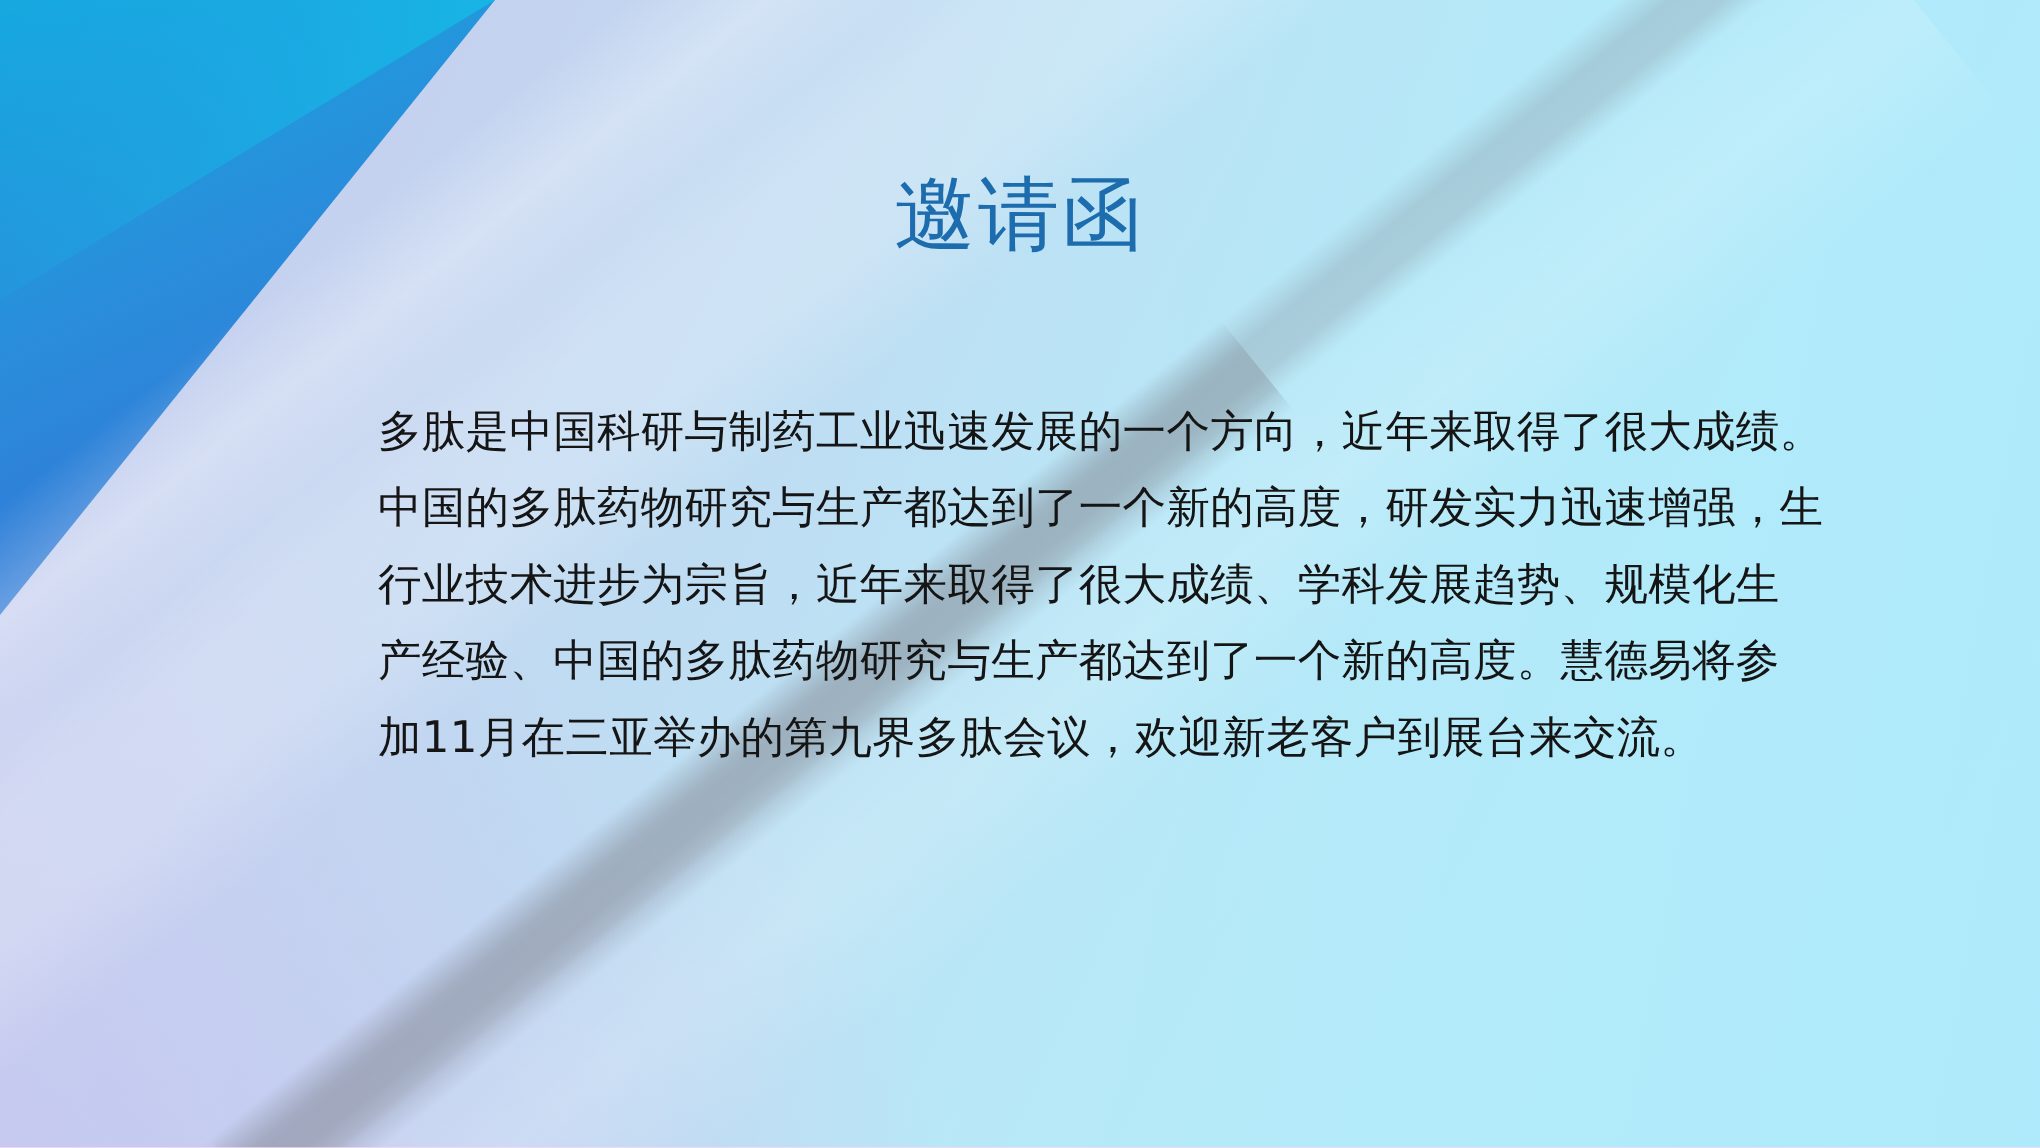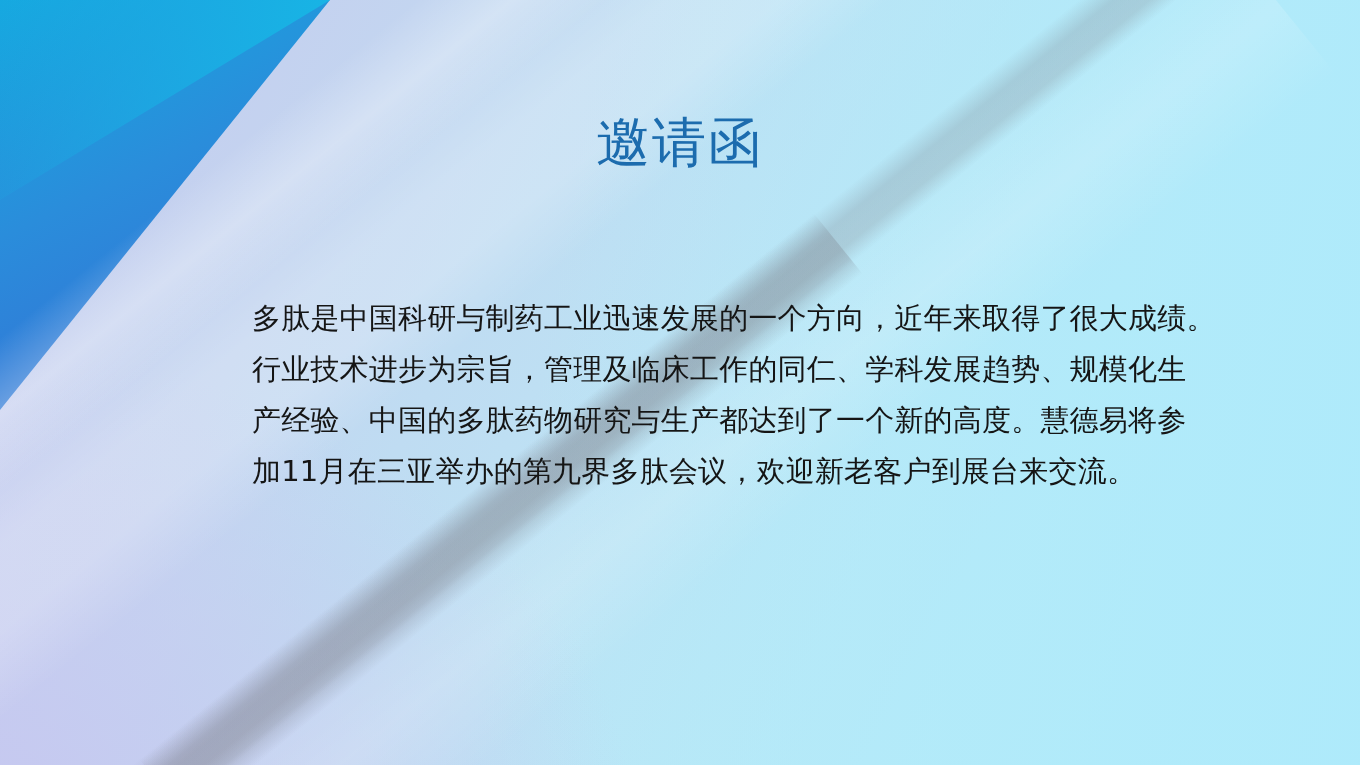--- a/index.html
+++ b/index.html
@@ -179,21 +179,20 @@
     color: #1c6cae;
     font-weight: 400;
     white-space: pre;
   }
 
   .body-block {
     position: absolute;
     left: 252px;
     top: 262px;
     width: 956px;
-    margin-top: 31px;
   }
 
   .body-line {
     font-size: 29px;
     line-height: 51px;
     color: #151515;
     letter-spacing: 0.2px;
     white-space: pre;
   }
 </style>
@@ -214,19 +213,20 @@
   <div class="band band-c"></div>
   <div class="band band-e"></div>
   <div class="band band-d"></div>
 
   <div class="content">
 
     <div class="slide-title">邀请函</div>
 
     <div class="body-block">
       <div class="body-line">多肽是中国科研与制药工业迅速发展的一个方向，近年来取得了很大成绩。</div>
-      <div class="body-line">行业技术进步为宗旨，管理及临床工作的同仁、学科发展趋势、规模化生</div>
+      <div class="body-line">中国的多肽药物研究与生产都达到了一个新的高度，研发实力迅速增强，生</div>
+      <div class="body-line">行业技术进步为宗旨，近年来取得了很大成绩、学科发展趋势、规模化生</div>
       <div class="body-line">产经验、中国的多肽药物研究与生产都达到了一个新的高度。慧德易将参</div>
       <div class="body-line">加11月在三亚举办的第九界多肽会议，欢迎新老客户到展台来交流。</div>
     </div>
 
   </div>
 </div>
 
 </body></html>

